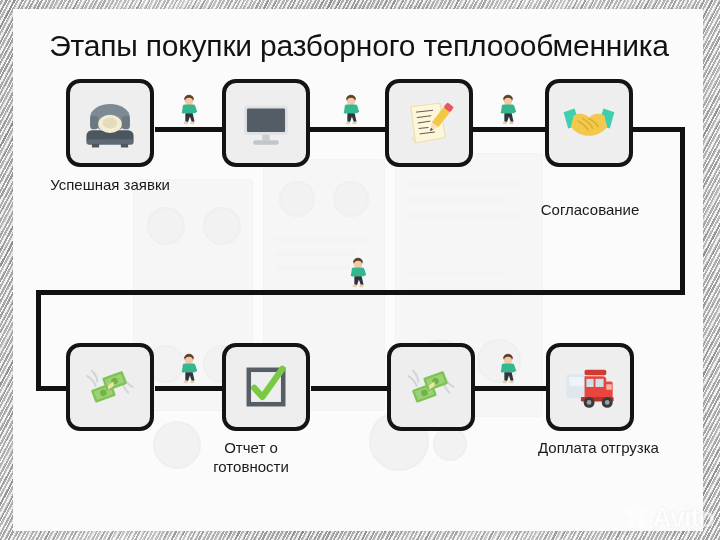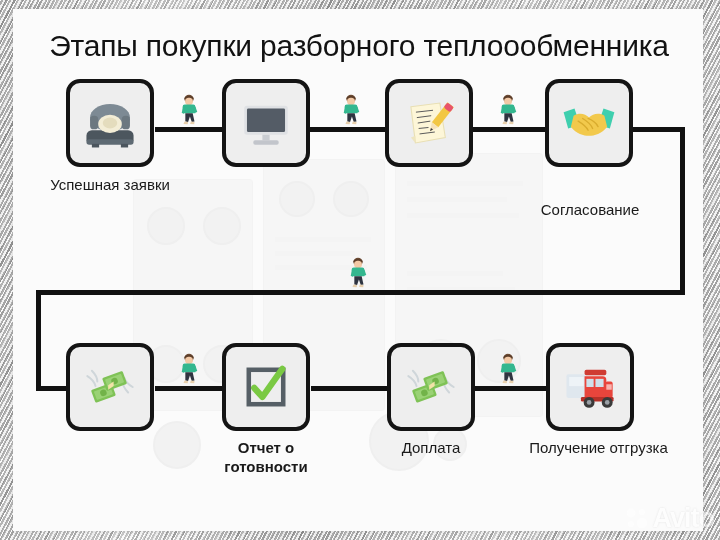--- a/index.html
+++ b/index.html
@@ -270,23 +270,22 @@
       <rect x="49" y="26" width="8" height="18" rx="2" fill="#e8453c"></rect>
       <rect x="50" y="29" width="6" height="6" fill="#f9b3ae"></rect>
       <rect x="22" y="43" width="36" height="5" rx="1.5" fill="#b53129"></rect>
       <circle cx="31" cy="49" r="6" fill="#3a3a3a"></circle>
       <circle cx="31" cy="49" r="2.6" fill="#9aa0a6"></circle>
       <circle cx="51" cy="49" r="6" fill="#3a3a3a"></circle>
       <circle cx="51" cy="49" r="2.6" fill="#9aa0a6"></circle>
     </svg>
   </div>
 
-  <div class="lab" style="left:202px;top:438px;width:128px;font-weight:bold;">Отчет о<br>готовности</div>
-  <div class="lab" style="left:372px;top:438px;width:118px;">Доплата</div>
-  <div class="lab" style="left:506px;top:438px;width:185px;">Получение отгрузка</div>
+  <div class="lab" style="left:187px;top:438px;width:128px;">Отчет о<br>готовности</div>
+  <div class="lab" style="left:506px;top:438px;width:185px;">Доплата отгрузка</div>
 
   <svg class="walker" style="left:178px;top:94px;" viewBox="0 0 24 36">
     <ellipse cx="12" cy="5" rx="5" ry="4.6" fill="#6b4a33"></ellipse>
     <path d="M7 6 C8 2 16 2 17 6 L17 4 C16 1 8 1 7 4 Z" fill="#5a3c28"></path>
     <ellipse cx="12" cy="7.5" rx="4.3" ry="4" fill="#f2c9a6"></ellipse>
     <path d="M7.5 11 h9 a2.5 2.5 0 0 1 2.5 2.5 v7 h-14 v-7 a2.5 2.5 0 0 1 2.5 -2.5 z" fill="#34b78f"></path>
     <path d="M6 13 l-2 7 l2.5 1 l2 -6 z" fill="#34b78f"></path>
     <path d="M19 13 l2 6 l-2.5 1 l-1.5 -5 z" fill="#34b78f"></path>
     <path d="M8 20.5 h8 l2 9 l-3 .5 l-2 -6 l-2 6 l-3 -.5 z" fill="#2f3440"></path>
     <path d="M7 29.5 l4 .5 l-.5 2.5 l-4.5 -.3 z" fill="#e8d0ad"></path>

